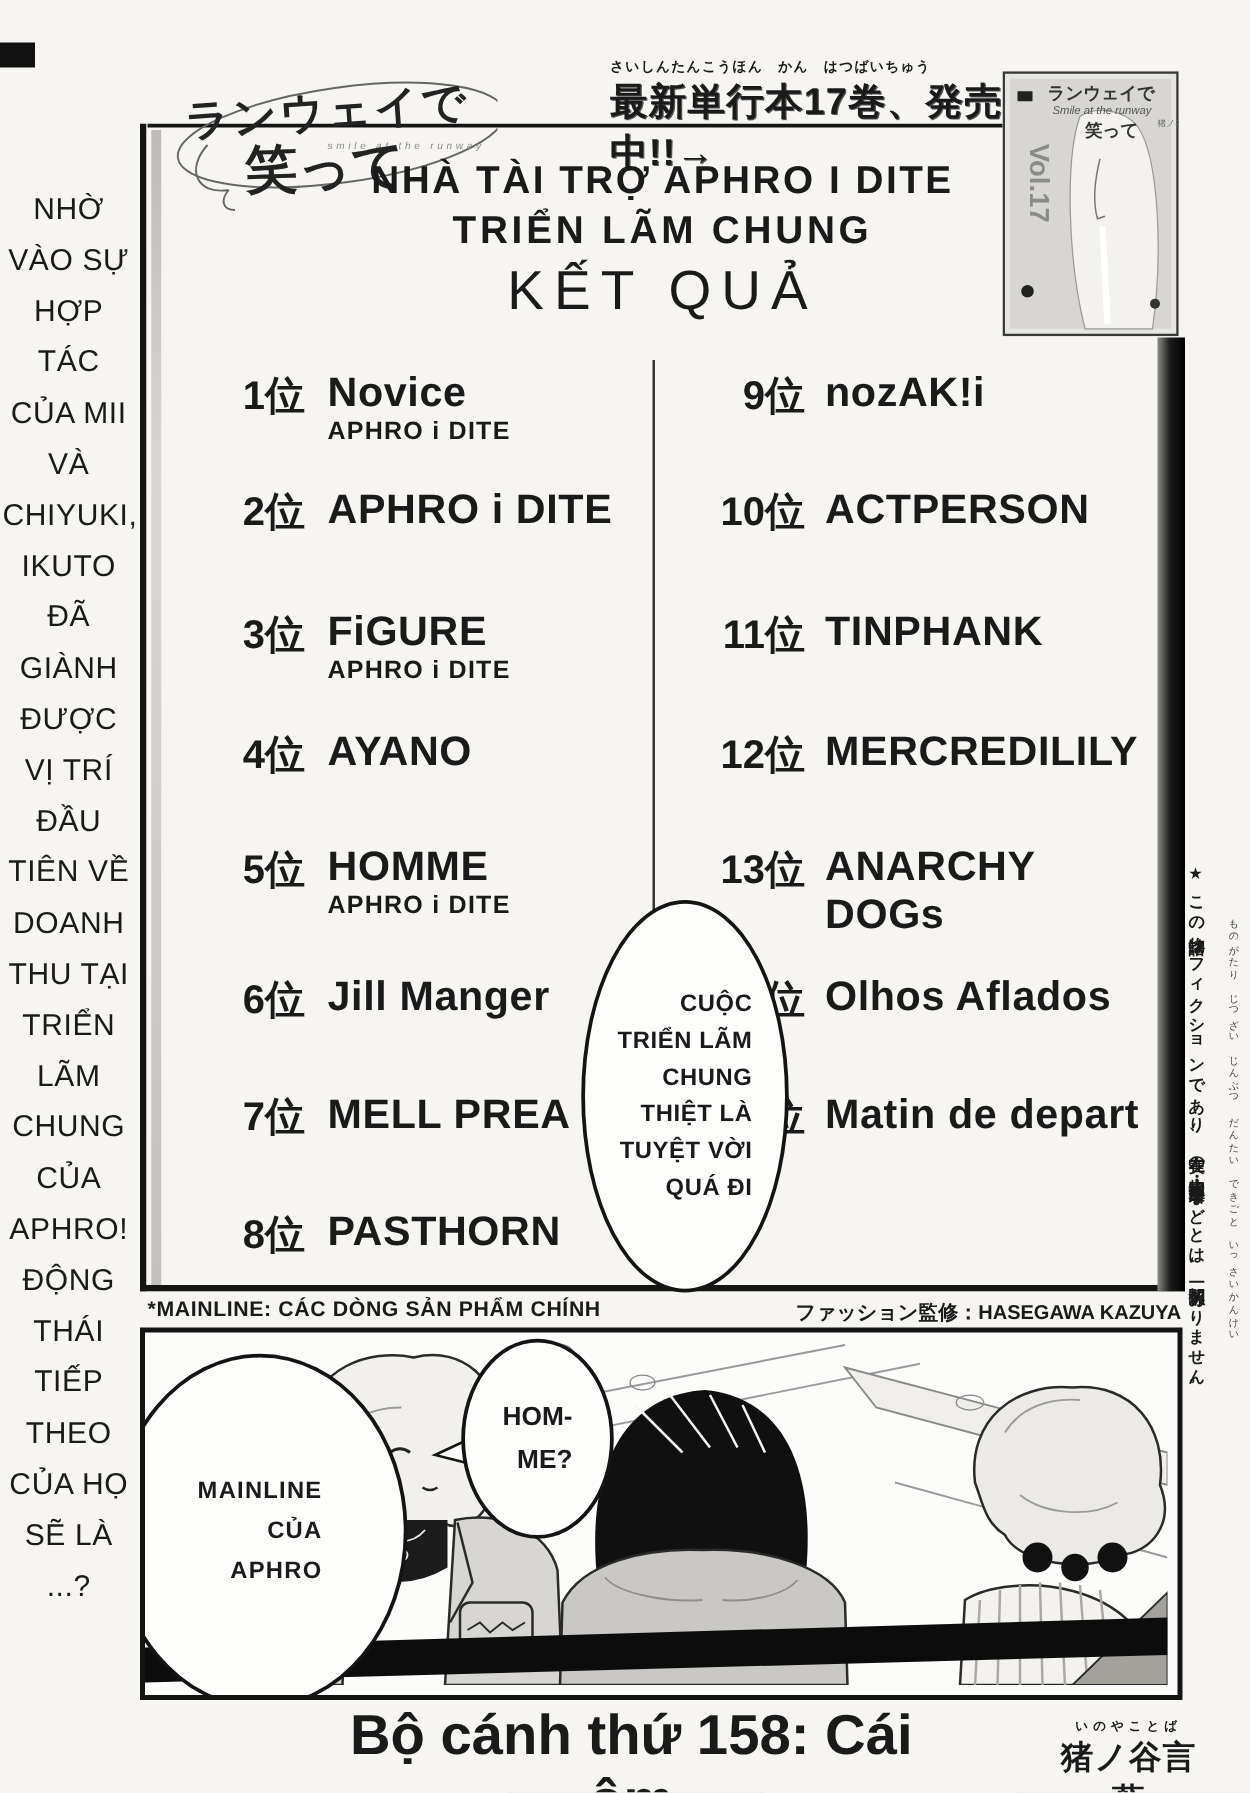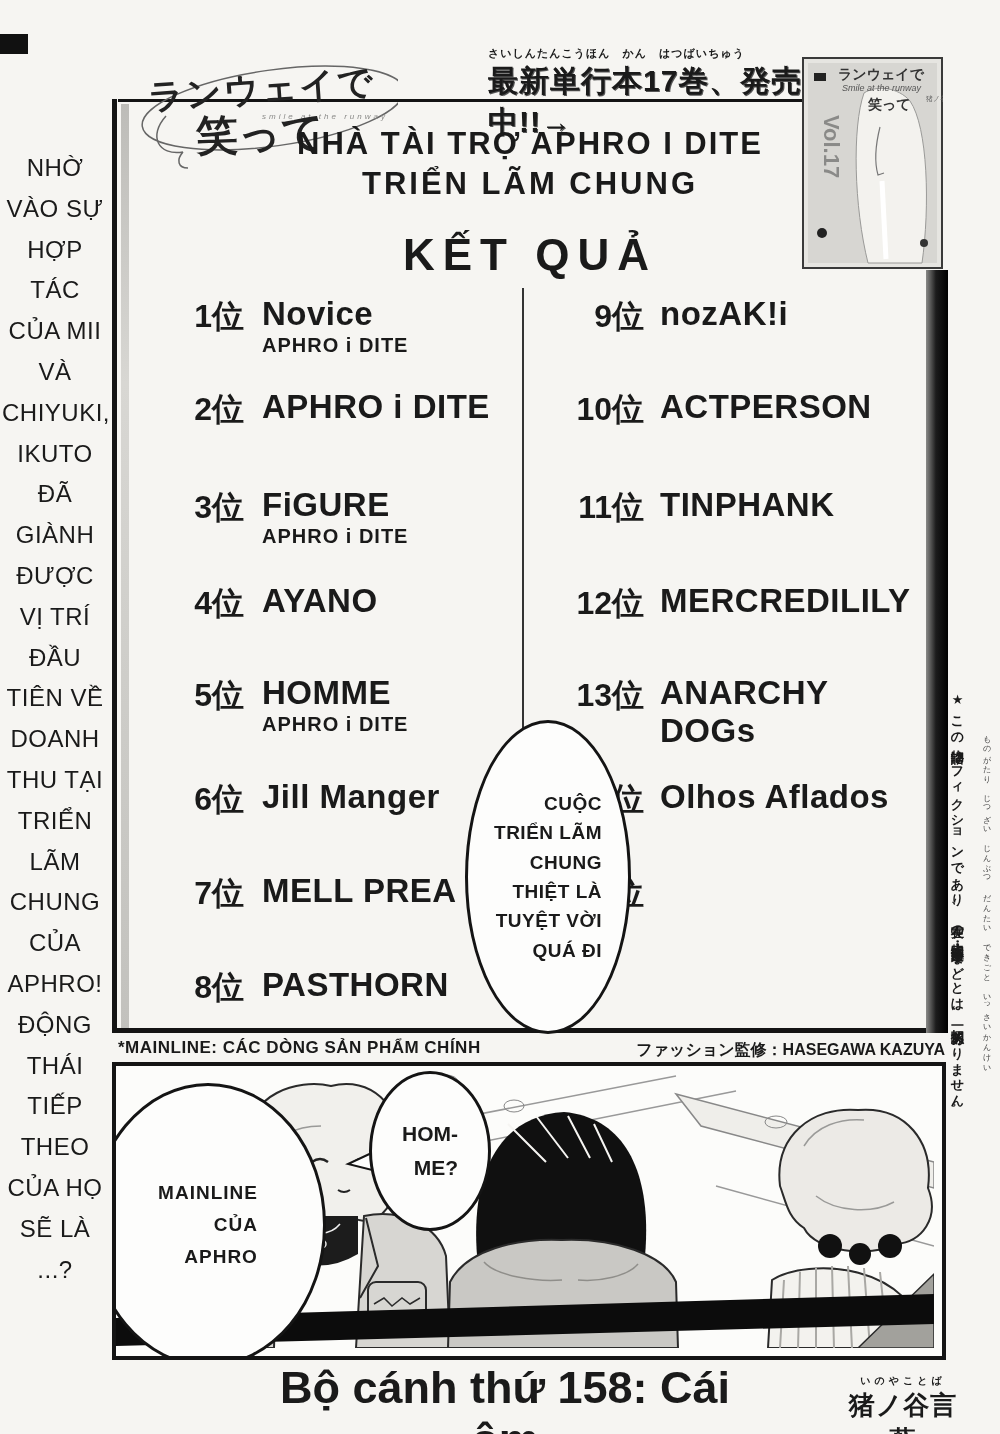--- a/index.html
+++ b/index.html
@@ -30,21 +30,21 @@
 
   
   .side-left{left:2px;top:148px;width:106px;font-size:24px;font-weight:400;line-height:1.7;letter-spacing:.5px;}
   .side-right{left:948px;top:692px;height:668px;writing-mode:vertical-rl;text-orientation:upright;font-size:13px;font-weight:600;letter-spacing:1px;}
   .side-right-furi{left:980px;top:730px;height:620px;writing-mode:vertical-rl;text-orientation:upright;font-size:8px;color:#444;letter-spacing:1px;}
 
   
   .res-titles{left:250px;top:126px;width:560px;}
   .res-t1{font-size:31px;font-weight:900;letter-spacing:2px;}
   .res-t2{font-size:31px;font-weight:900;letter-spacing:3px;margin-top:4px;}
-  .res-h{font-size:44px;font-weight:700;letter-spacing:8px;margin-top:28px;}
+  .res-h{font-size:44px;font-weight:400;letter-spacing:8px;margin-top:6px;}
   .rank{width:84px;font-size:32px;font-weight:600;text-align:right;display:inline-block;}
   .row{height:90px;}
   .row .name{font-size:33px;font-weight:600;letter-spacing:.5px;}
   .row .sub{font-size:20px;font-weight:600;letter-spacing:1px;margin-top:1px;}
   .rowL .rank{position:absolute;left:0;top:0;}
   .rowL .nm{position:absolute;left:102px;top:0;}
   .divider{left:522px;top:288px;width:2px;height:470px;background:#333;}
 
   
   .bubble{
@@ -239,20 +239,23 @@
         </span>
     </div>
     <div class="row rowL" style="position:absolute;top:483px;width:100%">
       <span class="rank" style="width:96px">14位</span>
       <span class="nm" style="left:112px">
           <div class="name">Olhos Aflados</div>
         </span>
     </div>
     <div class="row rowL" style="position:absolute;top:577px;width:100%">
       <span class="rank" style="width:96px">15位</span>
+      <span class="nm" style="left:112px">
+          <div class="name">Matin de depart</div>
+        </span>
     </div>
   </div>
 
   <div class="abs bubble b-list">CUỘC
 TRIỂN LÃM
 CHUNG
 THIỆT LÀ
 TUYỆT VỜI
 QUÁ ĐI</div>
 

